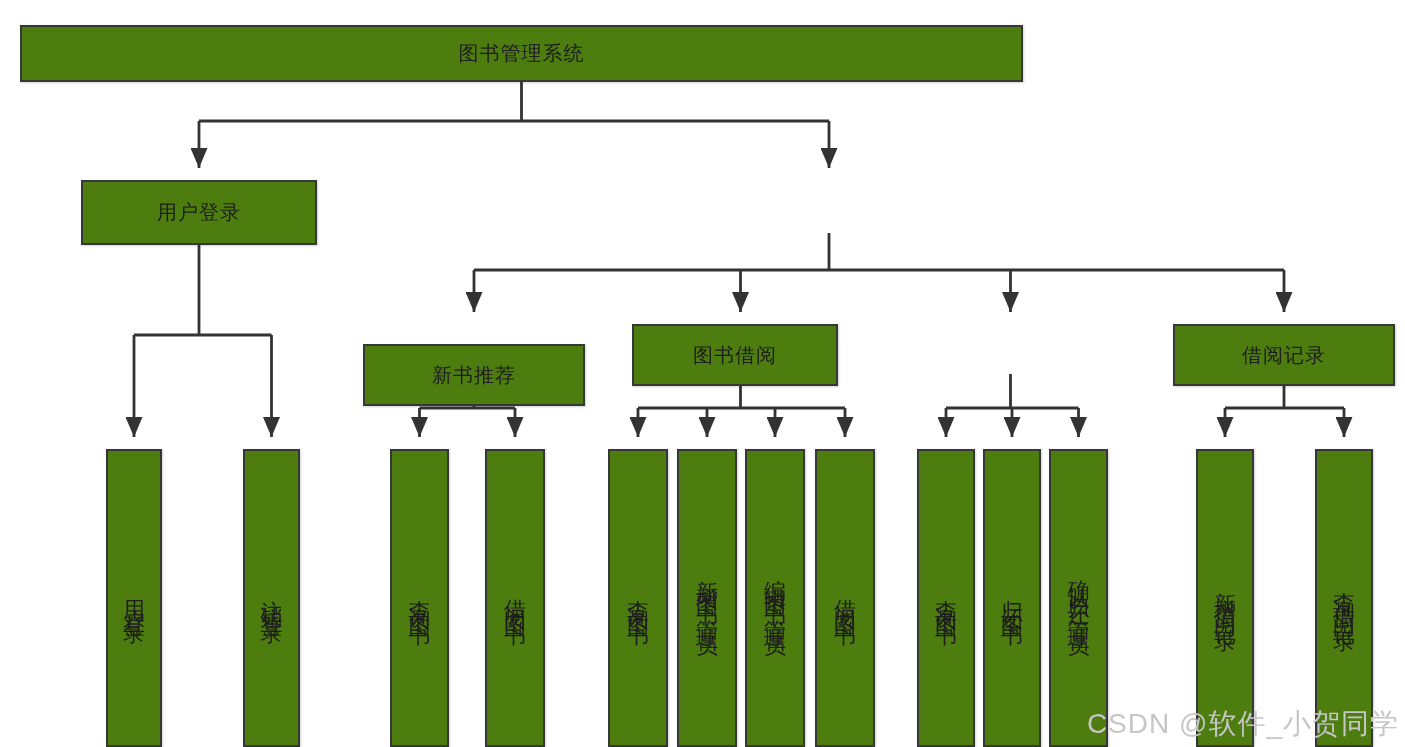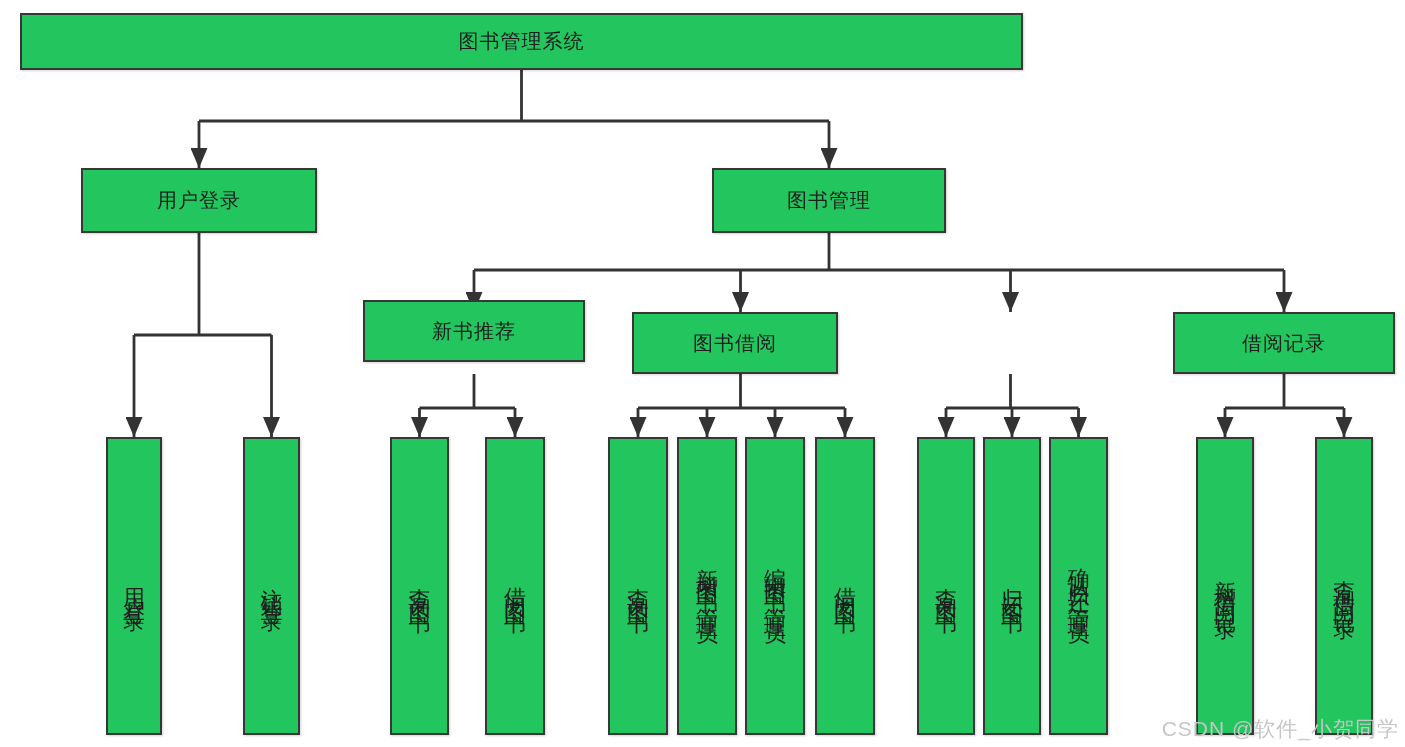--- a/index.html
+++ b/index.html
@@ -16,43 +16,44 @@
     background:var(--bg);
     font-family:"Liberation Sans","DejaVu Sans",sans-serif;
     overflow:hidden;
   }
   .wires{position:absolute;left:0;top:0;z-index:1;}
   .wires .wire{stroke:var(--line);stroke-width:2.8;fill:none;}
   .wires .arrowhead{fill:var(--line);stroke:none;}
   .node{
     position:absolute;
     box-sizing:border-box;
-    background:#22c55e;
+    background:#4d7c0f;
     border:2.5px solid var(--border);
     box-shadow:1px 1px 2px rgba(0,0,0,0.18);
     display:flex;align-items:center;justify-content:center;
     z-index:2;
     color:var(--text);
+    margin-top:12px;
   }
   .node.h .label{
     font-size:20px;
     letter-spacing:1px;
     white-space:nowrap;
   }
   .node.leaf .label{
     writing-mode:vertical-rl;
     font-size:22px;
     letter-spacing:8px;
     line-height:1;
   }
   .watermark{
     position:absolute;
     right:6px;bottom:4px;
     z-index:3;
-    font-size:21px;
+    font-size:28px;
     color:var(--watermark);
     letter-spacing:1px;
     white-space:nowrap;
   }
 </style>
 </head>
 <body>
 
 <div class="canvas">
 
@@ -99,25 +100,22 @@
     </g>
   </svg>
 
   <div class="node h" style="left:20px;top:13px;width:1003px;height:57px;">
     <span class="label">图书管理系统</span>
   </div>
 
   <div class="node h" style="left:81px;top:168px;width:236px;height:65px;">
     <span class="label">用户登录</span>
   </div>
-  <div class="node h" style="left:712px;top:168px;width:234px;height:65px;">
-    <span class="label">图书管理</span>
-  </div>
 
-  <div class="node h" style="left:363px;top:300px;width:222px;height:62px;">
+  <div class="node h" style="left:363px;top:332px;width:222px;height:62px;">
     <span class="label">新书推荐</span>
   </div>
   <div class="node h" style="left:632px;top:312px;width:206px;height:62px;">
     <span class="label">图书借阅</span>
   </div>
   <div class="node h" style="left:1173px;top:312px;width:222px;height:62px;">
     <span class="label">借阅记录</span>
   </div>
 
   <div class="node leaf" style="left:106px;top:437px;width:56px;height:298px;">

